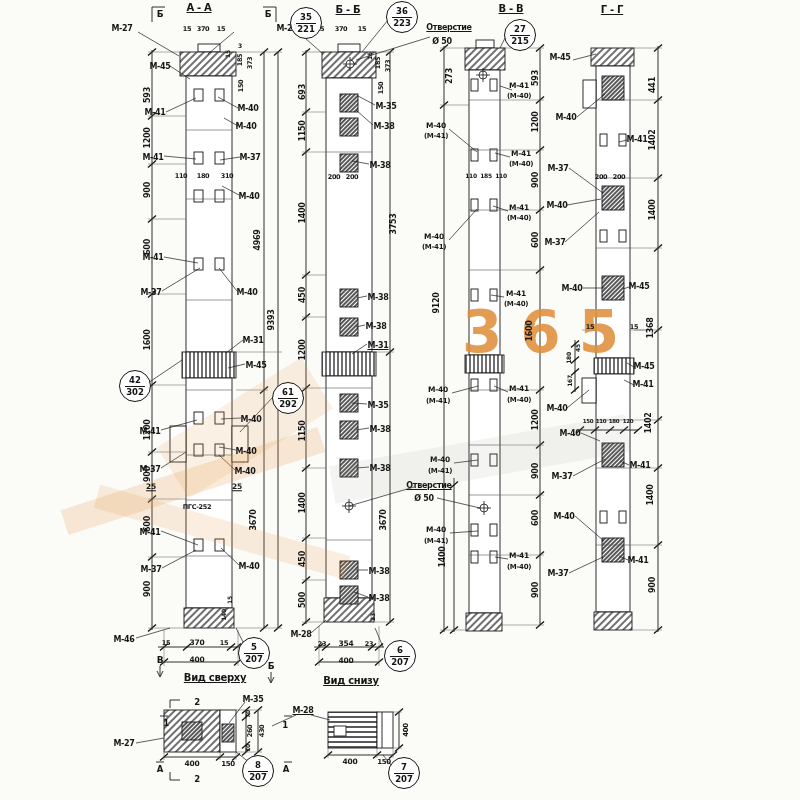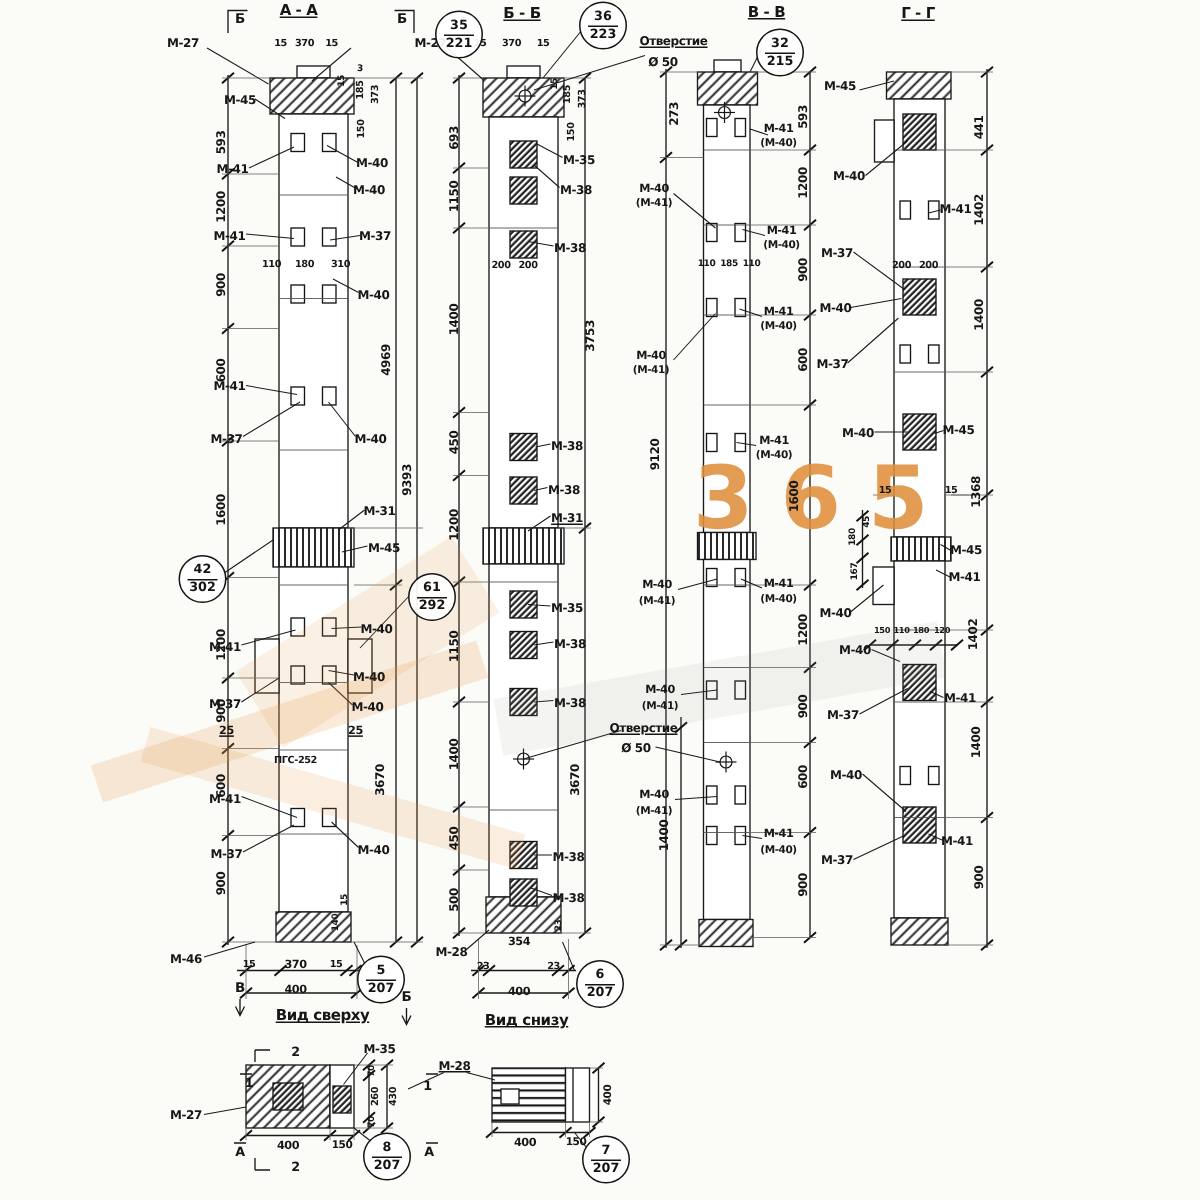--- a/index.html
+++ b/index.html
@@ -397,21 +397,21 @@
       <span class="lbl und" style="left: 378px; top: 346px; font-size: 8px;">М-31</span>
       <span class="lbl" style="left: 378px; top: 406px; font-size: 8px;">М-35</span>
       <span class="lbl" style="left: 380px; top: 430px; font-size: 8px;">М-38</span>
       <span class="lbl" style="left: 380px; top: 469px; font-size: 8px;">М-38</span>
       <span class="lbl und" style="left: 429px; top: 486px; font-size: 8px;">Отверстие</span>
       <span class="lbl" style="left: 424px; top: 499px; font-size: 8px;">Ø 50</span>
       <span class="lbl" style="left: 379px; top: 572px; font-size: 8px;">М-38</span>
       <span class="lbl" style="left: 379px; top: 599px; font-size: 8px;">М-38</span>
       <span class="lbl" style="left: 301px; top: 635px; font-size: 8px;">М-28</span>
       <span class="lbl" style="left: 322px; top: 644px; font-size: 6.5px;">23</span>
-      <span class="lbl" style="left: 346px; top: 628px; font-size: 7.5px;">354</span>
+      <span class="lbl" style="left: 346px; top: 644px; font-size: 7.5px;">354</span>
       <span class="lbl" style="left: 369px; top: 644px; font-size: 6.5px;">23</span>
       <span class="lbl" style="left: 346px; top: 661px; font-size: 7.5px;">400</span>
       <span class="lbl rot" style="left: 373px; top: 617px; font-size: 6px;">23</span>
       <span class="lbl rot" style="left: 394px; top: 224px; font-size: 8px;">3753</span>
       <span class="lbl rot" style="left: 384px; top: 520px; font-size: 8px;">3670</span>
       <span class="lbl und" style="left: 511px; top: 9px; font-size: 10px;">В - В</span>
       <span class="lbl rot" style="left: 450px; top: 76px; font-size: 8px;">273</span>
       <span class="lbl rot" style="left: 536px; top: 78px; font-size: 8px;">593</span>
       <span class="lbl rot" style="left: 536px; top: 122px; font-size: 8px;">1200</span>
       <span class="lbl rot" style="left: 536px; top: 180px; font-size: 8px;">900</span>
@@ -508,21 +508,21 @@
         <span>35</span>
         <i></i>
         <span>221</span>
       </div>
       <div class="callout" style="left: 401px; top: 16px;">
         <span>36</span>
         <i></i>
         <span>223</span>
       </div>
       <div class="callout" style="left: 519px; top: 34px;">
-        <span>32</span>
+        <span>27</span>
         <i></i>
         <span>215</span>
       </div>
       <div class="callout" style="left: 134px; top: 385px;">
         <span>42</span>
         <i></i>
         <span>302</span>
       </div>
       <div class="callout" style="left: 287px; top: 397px;">
         <span>61</span>

